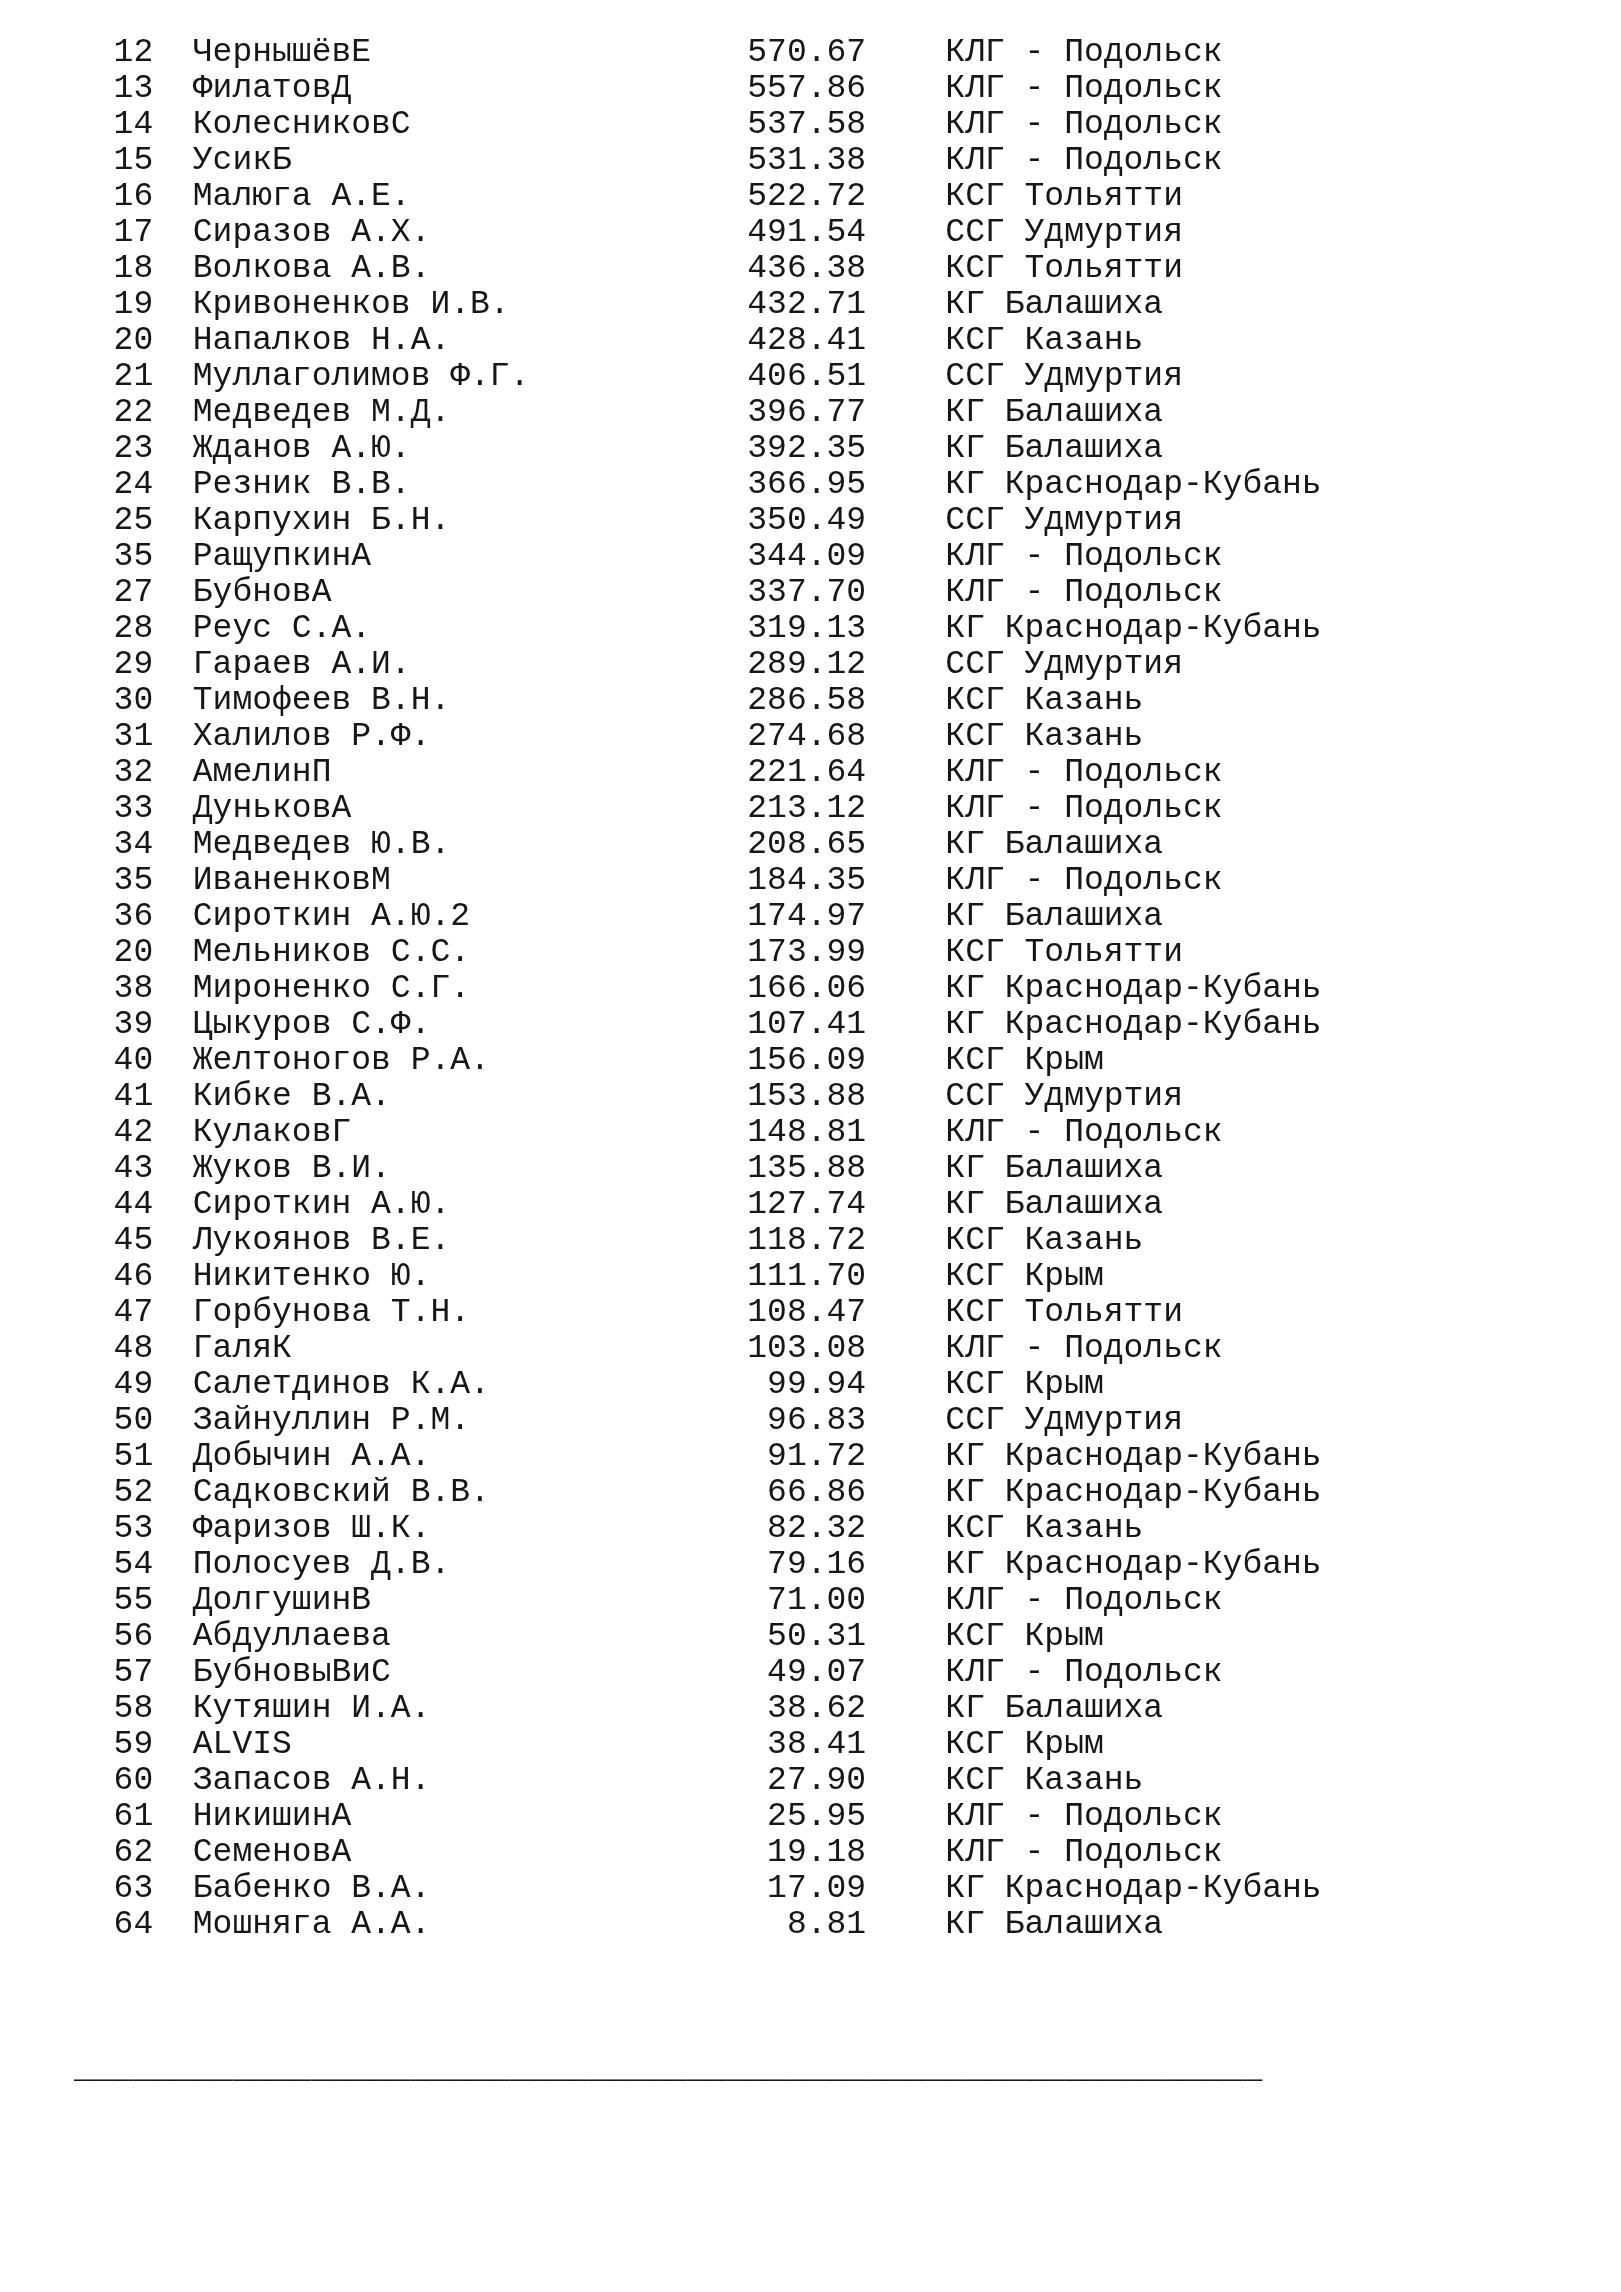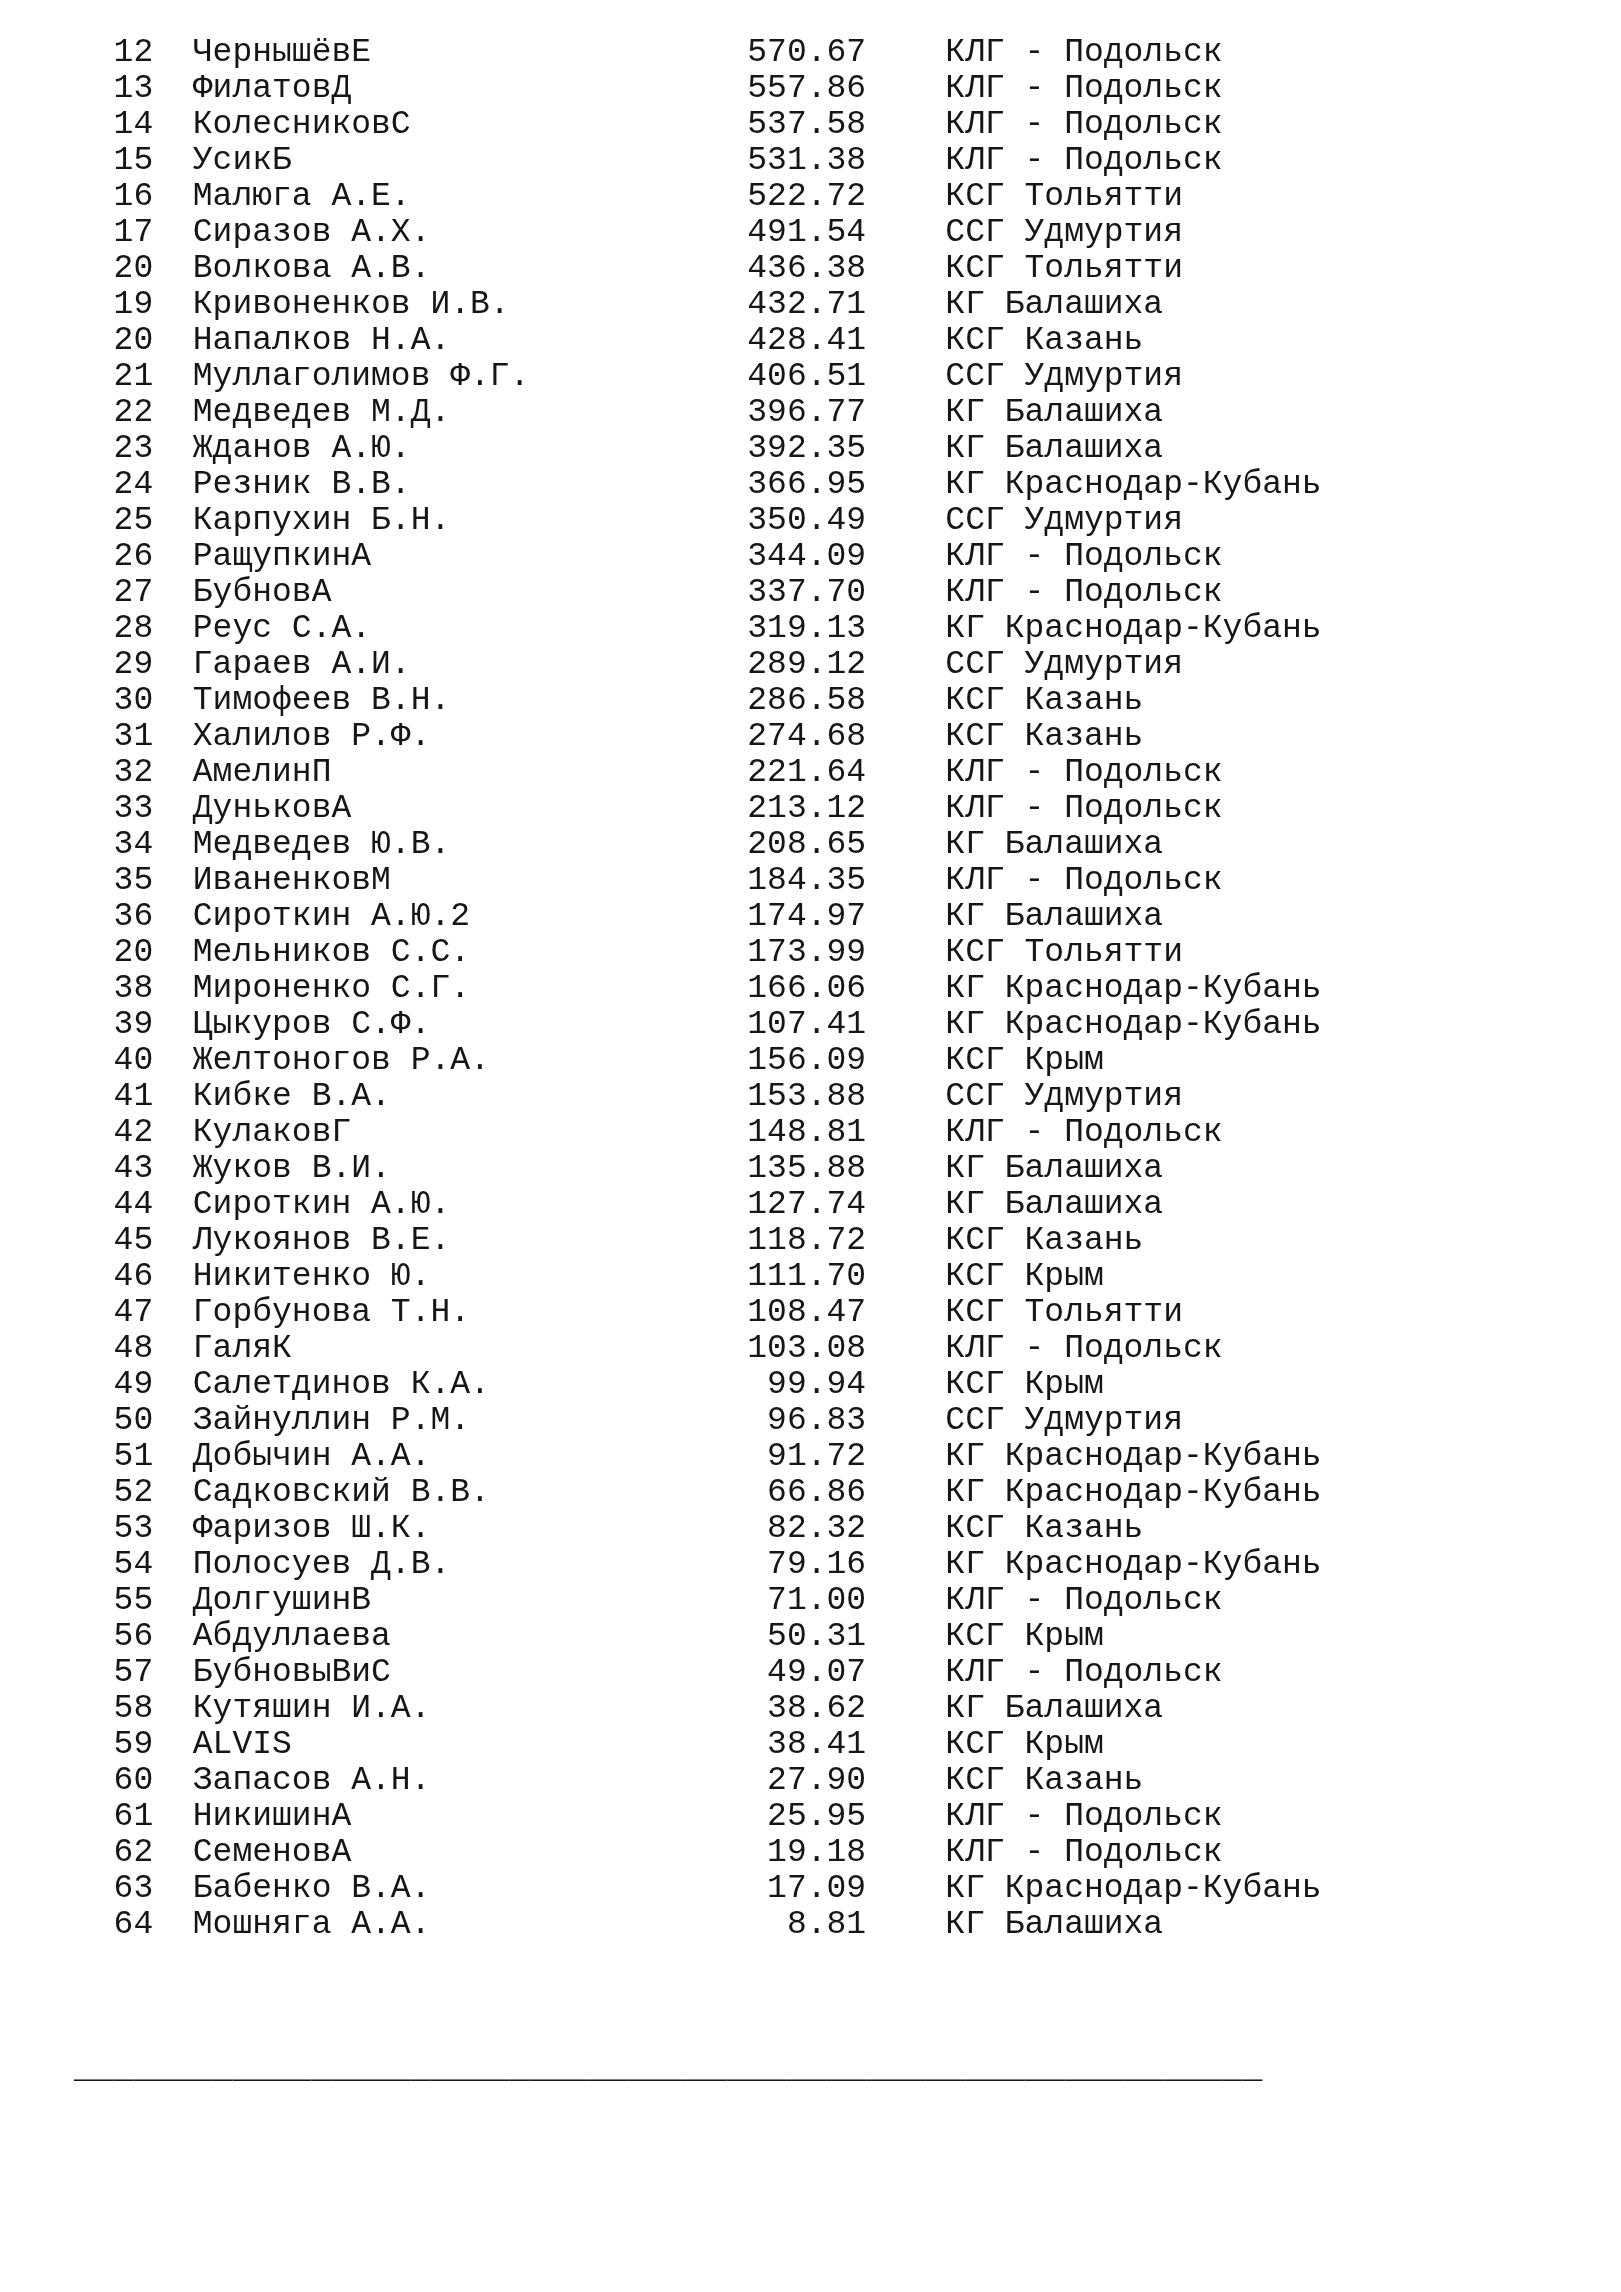--- a/index.html
+++ b/index.html
@@ -32,29 +32,29 @@
 </head>
 <body>
 
 <div class="page">
   <pre class="results" id="results-pre"><span class="row">  12  ЧернышёвЕ                   570.67    КЛГ - Подольск</span>
 <span class="row">  13  ФилатовД                    557.86    КЛГ - Подольск</span>
 <span class="row">  14  КолесниковС                 537.58    КЛГ - Подольск</span>
 <span class="row">  15  УсикБ                       531.38    КЛГ - Подольск</span>
 <span class="row">  16  Малюга А.Е.                 522.72    КСГ Тольятти</span>
 <span class="row">  17  Сиразов А.Х.                491.54    ССГ Удмуртия</span>
-<span class="row">  20  Волкова А.В.                436.38    КСГ Тольятти</span>
+<span class="row">  18  Волкова А.В.                436.38    КСГ Тольятти</span>
 <span class="row">  19  Кривоненков И.В.            432.71    КГ Балашиха</span>
 <span class="row">  20  Напалков Н.А.               428.41    КСГ Казань</span>
 <span class="row">  21  Муллаголимов Ф.Г.           406.51    ССГ Удмуртия</span>
 <span class="row">  22  Медведев М.Д.               396.77    КГ Балашиха</span>
 <span class="row">  23  Жданов А.Ю.                 392.35    КГ Балашиха</span>
 <span class="row">  24  Резник В.В.                 366.95    КГ Краснодар-Кубань</span>
 <span class="row">  25  Карпухин Б.Н.               350.49    ССГ Удмуртия</span>
-<span class="row">  26  РащупкинА                   344.09    КЛГ - Подольск</span>
+<span class="row">  35  РащупкинА                   344.09    КЛГ - Подольск</span>
 <span class="row">  27  БубновА                     337.70    КЛГ - Подольск</span>
 <span class="row">  28  Реус С.А.                   319.13    КГ Краснодар-Кубань</span>
 <span class="row">  29  Гараев А.И.                 289.12    ССГ Удмуртия</span>
 <span class="row">  30  Тимофеев В.Н.               286.58    КСГ Казань</span>
 <span class="row">  31  Халилов Р.Ф.                274.68    КСГ Казань</span>
 <span class="row">  32  АмелинП                     221.64    КЛГ - Подольск</span>
 <span class="row">  33  ДуньковА                    213.12    КЛГ - Подольск</span>
 <span class="row">  34  Медведев Ю.В.               208.65    КГ Балашиха</span>
 <span class="row">  35  ИваненковМ                  184.35    КЛГ - Подольск</span>
 <span class="row">  36  Сироткин А.Ю.2              174.97    КГ Балашиха</span>

